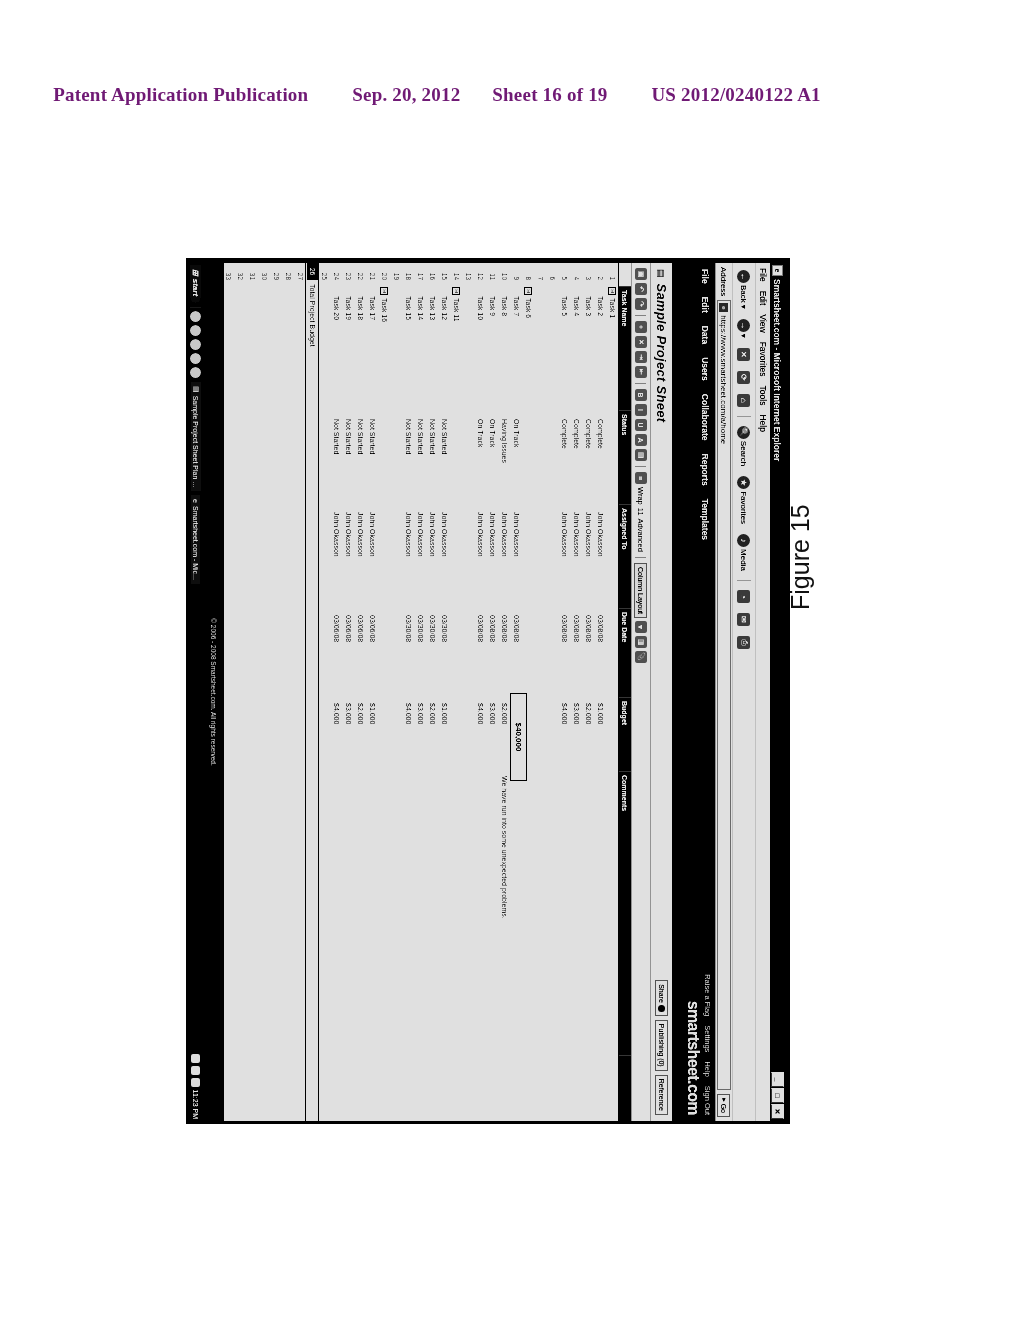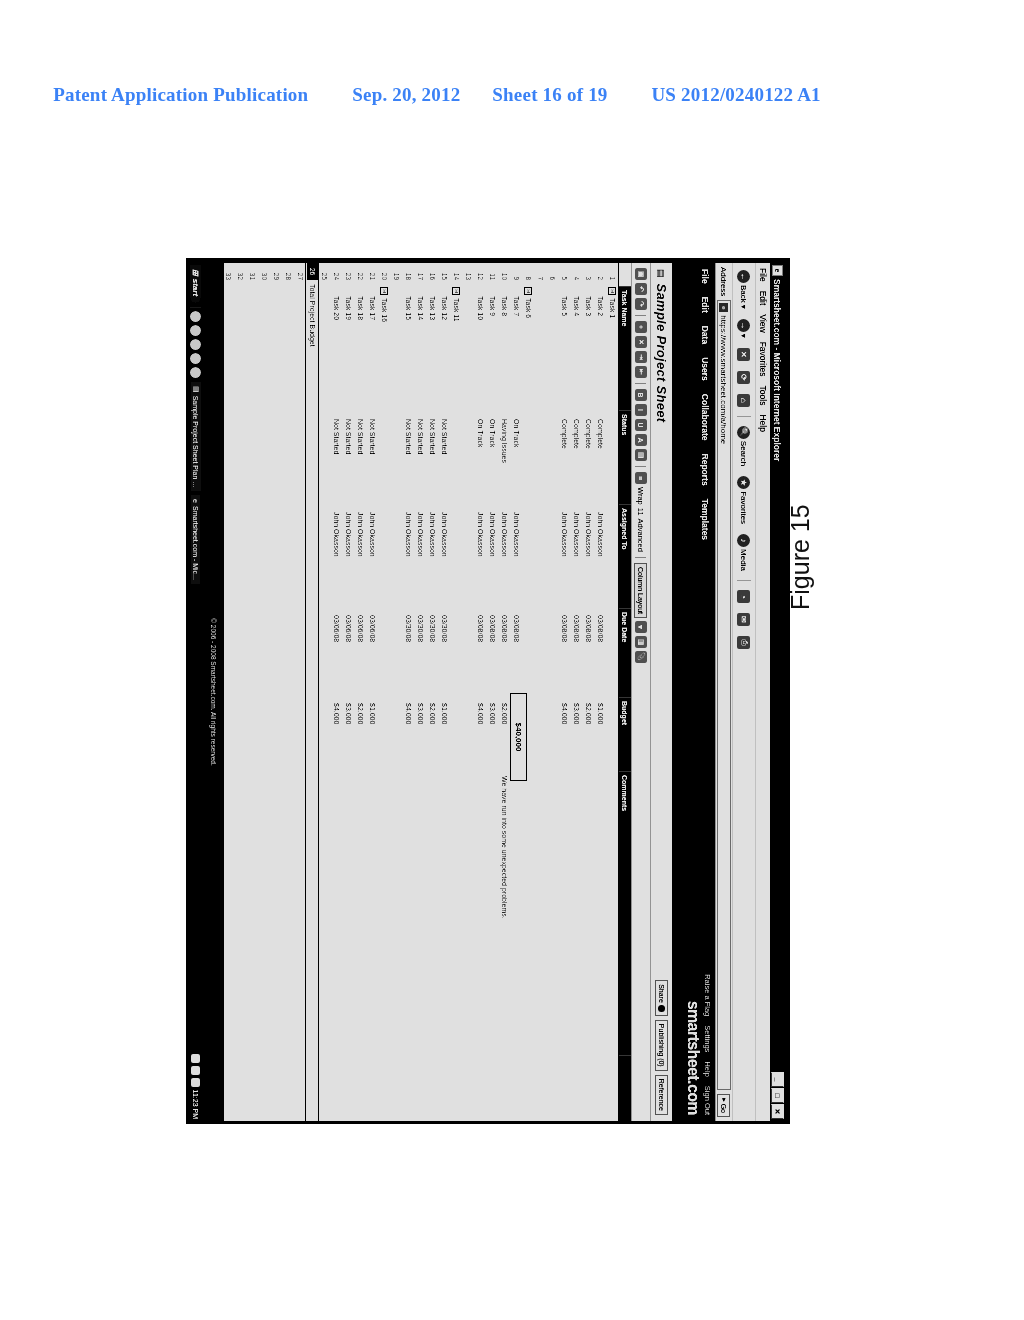--- a/index.html
+++ b/index.html
@@ -1,20 +1,20 @@
 <!DOCTYPE html>
 <html><head>
 <meta charset="utf-8">
 <style>
   html,body{margin:0;padding:0;background:#fff;}
   body{width:1024px;height:1320px;position:relative;font-family:"Liberation Serif",serif;overflow:hidden;}
 
   
   .pat-header{position:absolute;top:84px;left:0;width:874px;text-align:center;
-    font-family:"Liberation Serif",serif;font-weight:bold;font-size:19px;color:#3b82f6;
+    font-family:"Liberation Serif",serif;font-weight:bold;font-size:19px;color:#701a75;
     letter-spacing:.2px;white-space:nowrap;}
   .pat-header span{display:inline-block;vertical-align:baseline;}
   .ph-gap1{width:34px;}
   .ph-gap2{width:22px;}
   .ph-gap3{width:34px;}
 
   
   .fig-caption{position:absolute;left:786px;top:610px;
     font-family:"Liberation Sans",sans-serif;font-size:25px;color:#111;
     transform:rotate(-90deg);transform-origin:left top;white-space:nowrap;}

